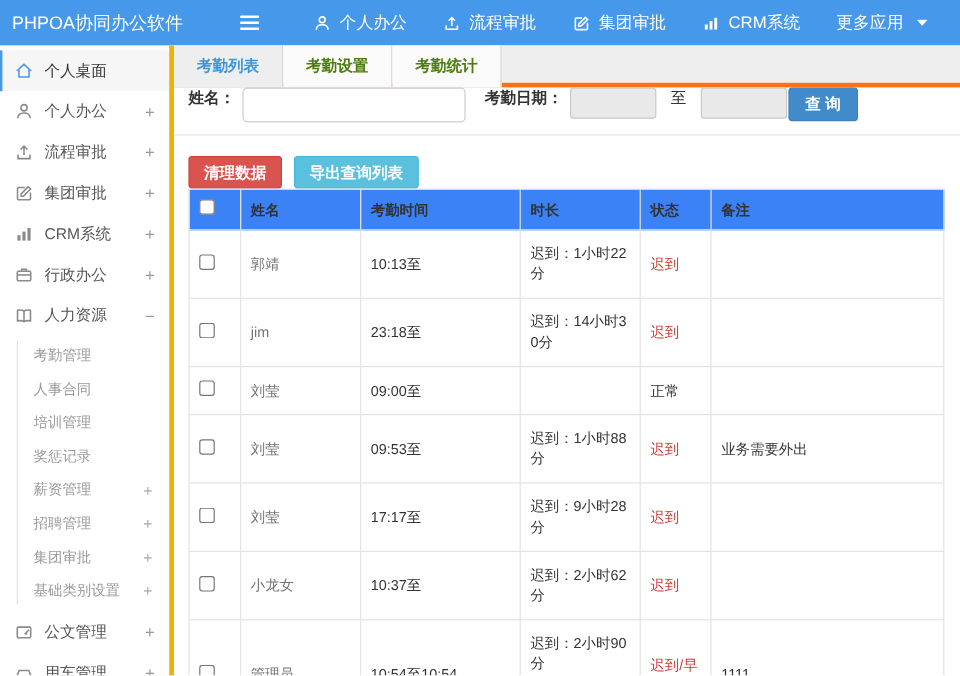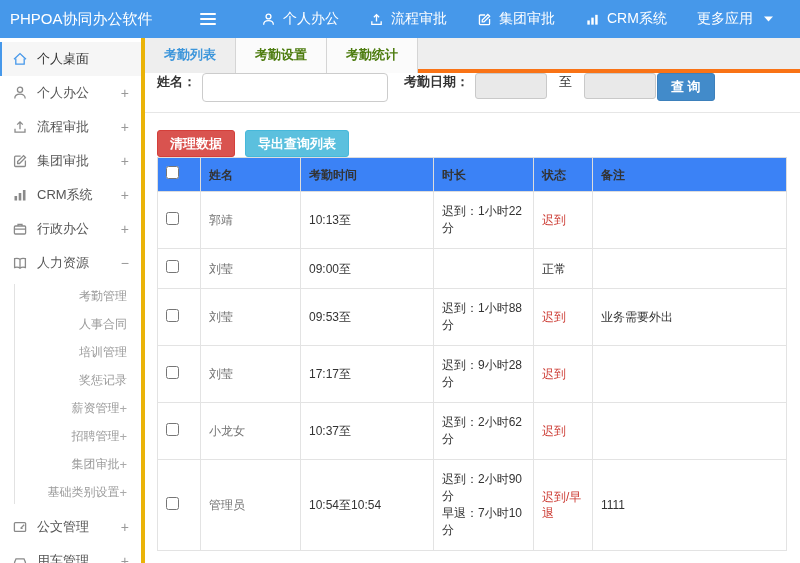--- a/index.html
+++ b/index.html
@@ -25,21 +25,21 @@
   
   .side-item { height:34px; display:flex; align-items:center; padding:0 12px; font-size:13px; color:#555; cursor:pointer; }
   .side-item .icon { width:16px; height:16px; margin-right:9px; color:#8a8a8a; flex:0 0 16px; }
   .side-item .lbl { flex:1; white-space:nowrap; overflow:hidden; }
   .side-item .toggle { color:#999; font-size:14px; font-weight:400; margin-left:4px; }
   .side-item.active { background:#f6f6f6; border-left:2px solid #4698ea; padding-left:10px; color:#333; }
   .side-item.active .icon { color:#4698ea; }
   .submenu { position:relative; padding:2px 0 4px; }
   .submenu::before { content:""; position:absolute; left:14px; top:4px; bottom:6px; width:1px; background:#e2e2e2; }
   .sub-item { height:28px; display:flex; align-items:center; padding:0 14px 0 28px; font-size:12px; color:#9a9a9a; cursor:pointer; }
-  .sub-item .lbl { flex:1; white-space:nowrap;text-align:right; }
+  .sub-item .lbl { flex:1; white-space:nowrap; }
   .sub-item .toggle { color:#aaa; font-size:13px; }
 
   
   .tabbar { height:35px; flex:0 0 35px; background:#eeeeee; border-bottom:4px solid #f97316; display:flex; }
   .tab { height:35px; line-height:34px; padding:0 19px; font-size:13px; font-weight:bold; color:#4d7c0f; background:#fbfbfb; border-right:1px solid #d5d5d5; cursor:pointer; white-space:nowrap; }
   .tab.first { border-left:none; }
   .tab + .tab { border-left:none; }
   .tab.active { background:#eeeeee; color:#3d96db; border-right:1px solid #d5d5d5; }
 
   
@@ -323,20 +323,31 @@
               <td>10:13至</td>
               <td>
                   <div class="dur-line">迟到：1小时22分</div>
                   <div class="dur-line"></div>
                 </td>
               <td class="status-cell" data-status="late">迟到</td>
               <td></td>
             </tr>
             <tr>
               <td><input type="checkbox" style=""></td>
+              <td><a class="name-link">jim</a></td>
+              <td>23:18至</td>
+              <td>
+                  <div class="dur-line">迟到：14小时30分</div>
+                  <div class="dur-line"></div>
+                </td>
+              <td class="status-cell" data-status="late">迟到</td>
+              <td></td>
+            </tr>
+            <tr>
+              <td><input type="checkbox" style=""></td>
               <td><a class="name-link">刘莹</a></td>
               <td>09:00至</td>
               <td>
                   <div class="dur-line"></div>
                   <div class="dur-line"></div>
                 </td>
               <td class="status-cell" data-status="normal">正常</td>
               <td></td>
             </tr>
             <tr>

